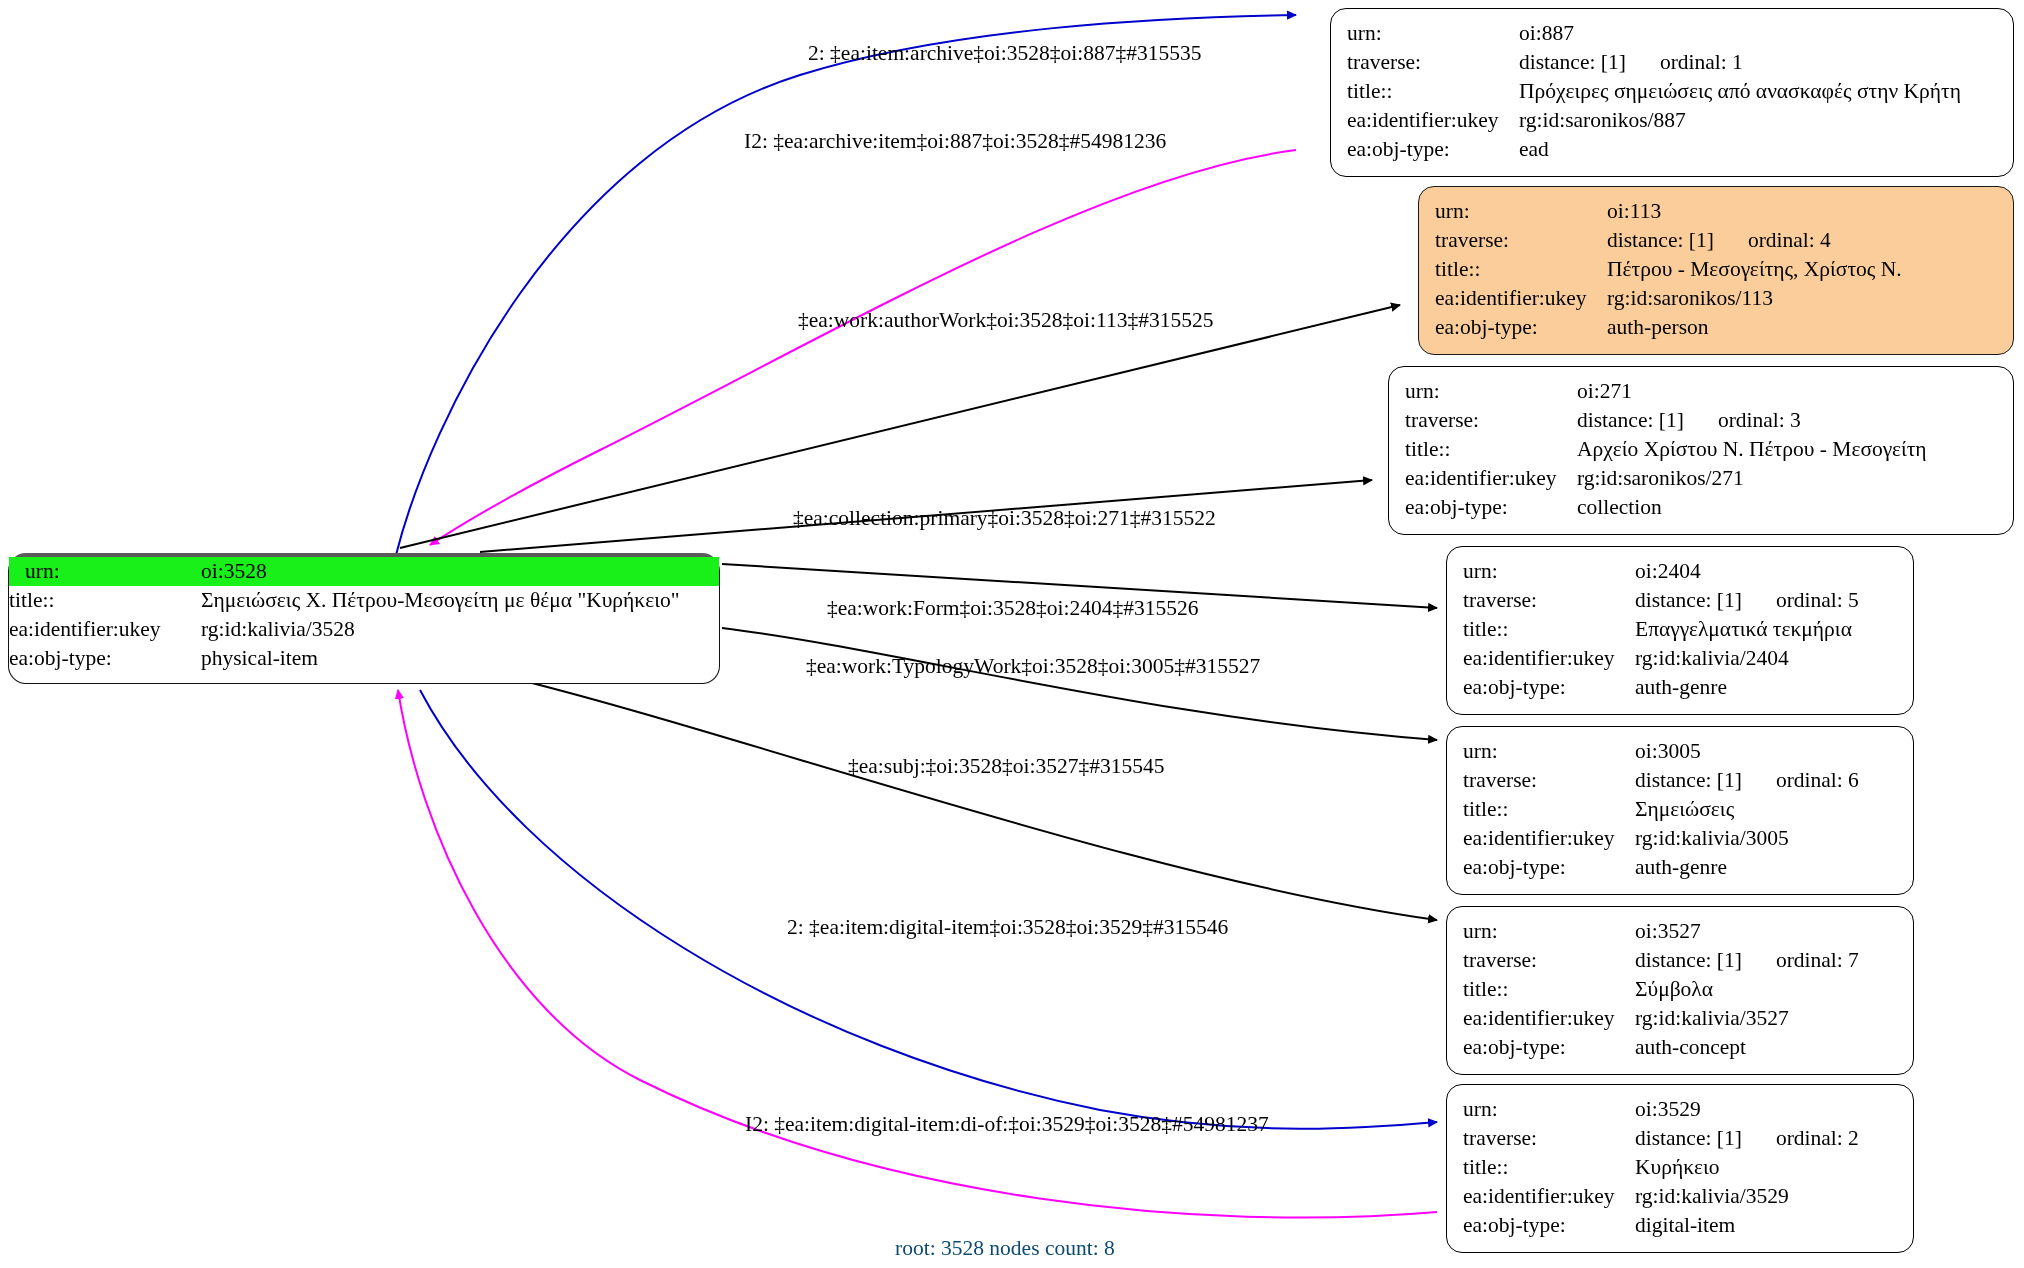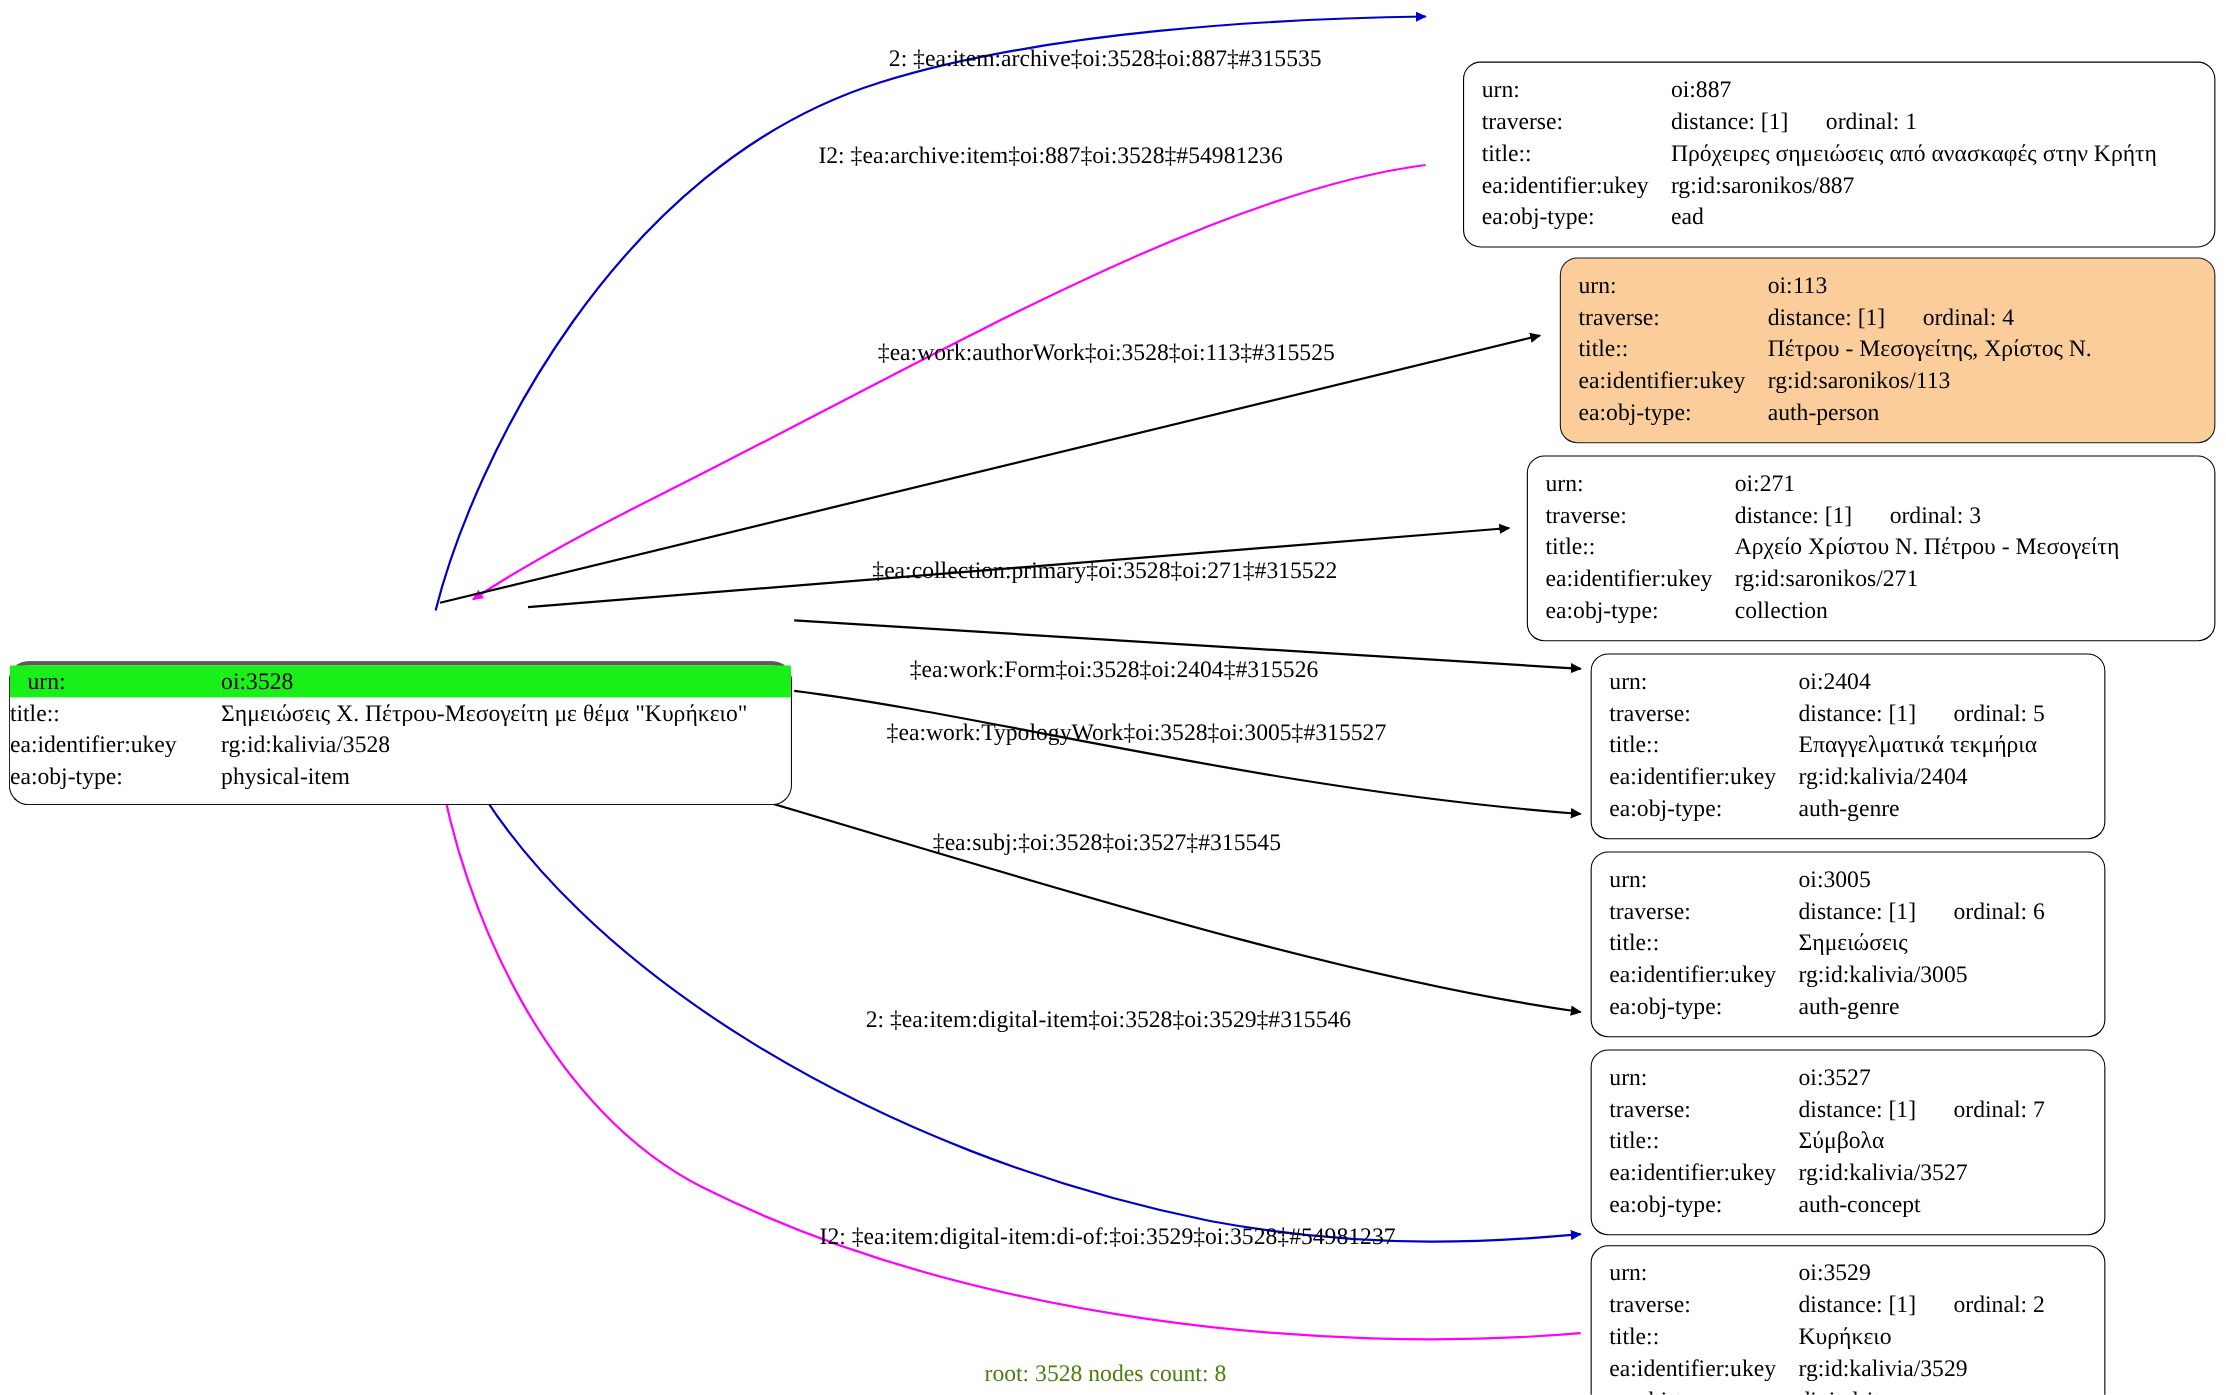--- a/index.html
+++ b/index.html
@@ -11,21 +11,20 @@
   #graph{position:absolute;left:0;top:0;width:2024px;height:1268px;}
   #edges{position:absolute;left:0;top:0;width:2024px;height:1268px;pointer-events:none;}
 
   .node{
     position:absolute;
     box-sizing:border-box;
     border:1.6px solid #000;
     border-radius:16px;
     background:#ffffff;
     padding:10px 14px 12px 16px;
-    margin-top:48px;
   }
   .node.root{
     border:1.6px solid #111;
     border-top:4px solid #5a5a5a;
     border-radius:18px;
     padding:0 0 10px 0;
   }
   .node.highlight{
     background:#facd9b;
     border-color:#1a1a1a;
@@ -55,21 +54,21 @@
     position:absolute;
     font-size:21.5px;
     line-height:24px;
     white-space:nowrap;
     color:#000;
   }
   .footer{
     position:absolute;
     font-size:21.5px;
     white-space:nowrap;
-    color:#4d7c0f;
+    color:#0c4a6e;
   }
 </style>
 </head>
 <body>
 
 <div id="graph">
 
   <svg id="edges" viewBox="0 0 2024 1268" xmlns="http://www.w3.org/2000/svg">
     <defs>
       <marker id="ah-black" markerWidth="11" markerHeight="11" refX="9" refY="5.5" orient="auto" markerUnits="userSpaceOnUse">

